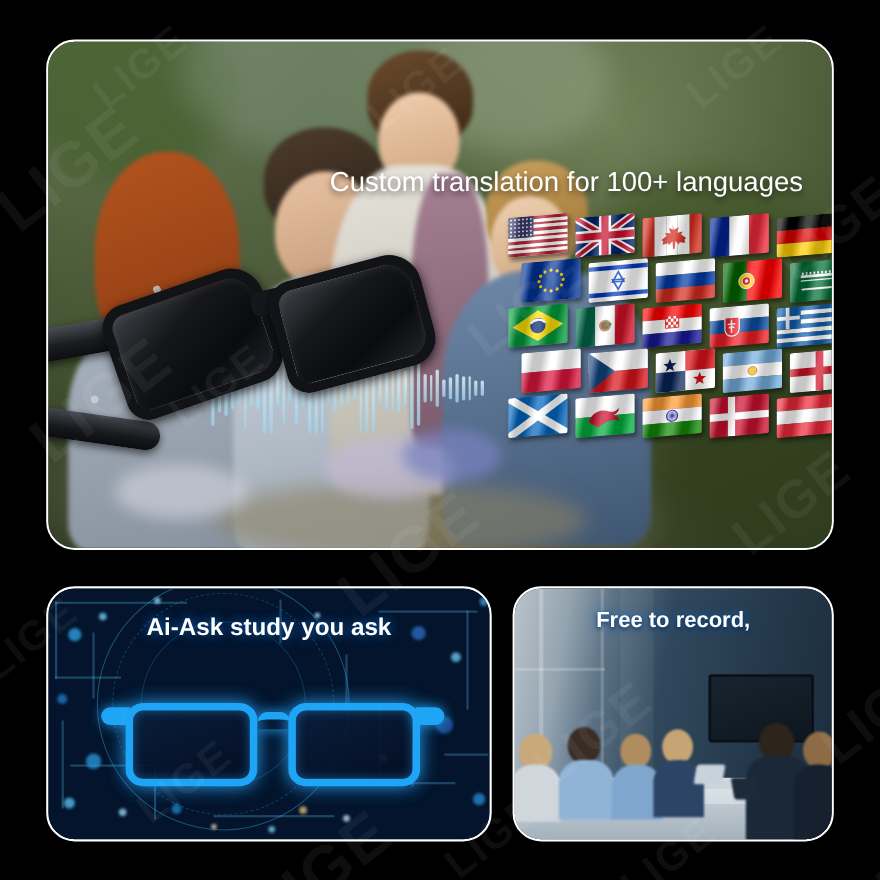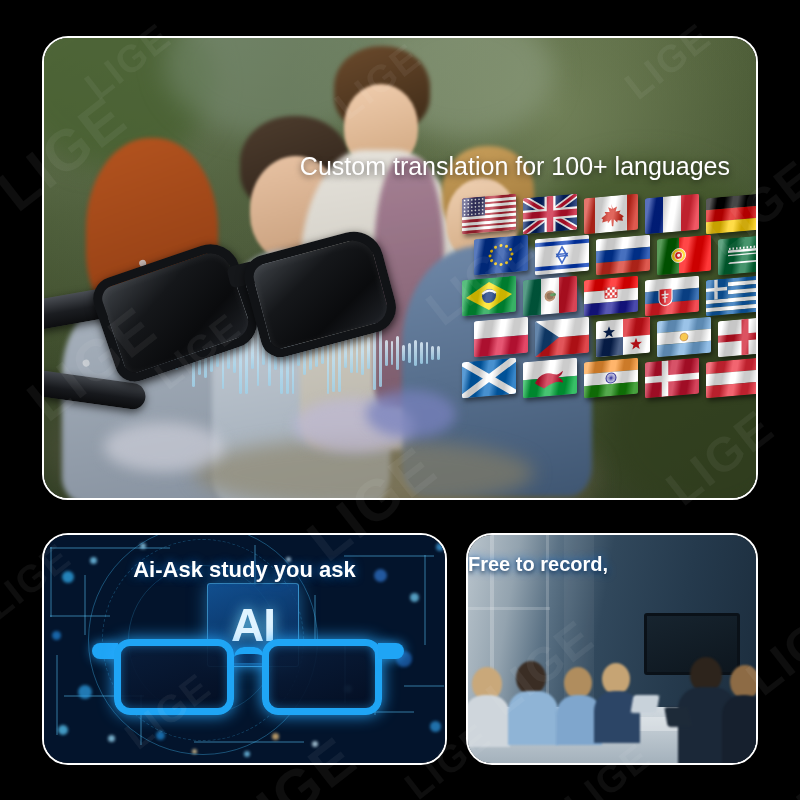--- a/index.html
+++ b/index.html
@@ -133,21 +133,21 @@
   .meet-bg { position:absolute; inset:0;
     background:
       linear-gradient(100deg,#b9c4cc 0%,#93a3af 16%,#5b7285 28%,#31485c 45%,#253a4d 70%,#1b2c3c 100%);
   }
   .mwall { position:absolute; background:rgba(255,255,255,.07); }
   .mtv { position:absolute; background:linear-gradient(160deg,#17242f,#0d161e);
          border:3px solid #0a1118; border-radius:3px; }
   .mtable { position:absolute; background:linear-gradient(180deg,#d2dae0,#9fadb8);
             border-radius:3px; }
   .mperson { position:absolute; filter:blur(1.1px); }
-  #meet-title { position:absolute; left:0; right:0; top:18px; text-align:left; z-index:14;
+  #meet-title { position:absolute; left:0; right:0; top:18px; text-align:center; z-index:14;
      font-size:20px; font-weight:700; color:#fff; line-height:1.18;
      text-shadow:0 0 10px rgba(20,110,210,.95), 0 2px 4px rgba(0,0,0,.65); }
 </style>
 </head>
 <body>
 
 <div id="stage">
 
   <div class="panel" id="hero">
     <div class="hero-bg"></div>
@@ -598,23 +598,20 @@
         <div class="bokeh" style="left: 392px; top: 8px; width: 8px; height: 8px; background: rgb(63, 159, 224); opacity: 0.75;"></div>
         <div class="bokeh" style="left: 242px; top: 22px; width: 5px; height: 5px; background: rgb(207, 239, 255); opacity: 0.75;"></div>
         <div class="bokeh" style="left: 112px; top: 196px; width: 9px; height: 9px; background: rgb(31, 134, 207); opacity: 0.75;"></div>
         <div class="bokeh" style="left: 200px; top: 216px; width: 6px; height: 6px; background: rgb(127, 215, 255); opacity: 0.75;"></div>
       </div>
 
     <div class="ring" style="left:44px;top:-10px;width:230px;height:230px;"></div>
     <div class="ring" style="left:58px;top:4px;width:202px;height:202px;border-style:dashed;opacity:.7;"></div>
     <div class="ring" style="left:84px;top:30px;width:150px;height:150px;opacity:.55;"></div>
 
-    <div id="chip">
-      <span>AI</span>
-    </div>
 
     <div id="glowglasses">
       <div class="gtemple" id="gtL"></div>
       <div class="glens" id="glensL"></div>
       <div class="gbridge"></div>
       <div class="glens" id="glensR"></div>
       <div class="gtemple" id="gtR"></div>
     </div>
 
     <div id="ai-title">Ai-Ask study you ask</div>

